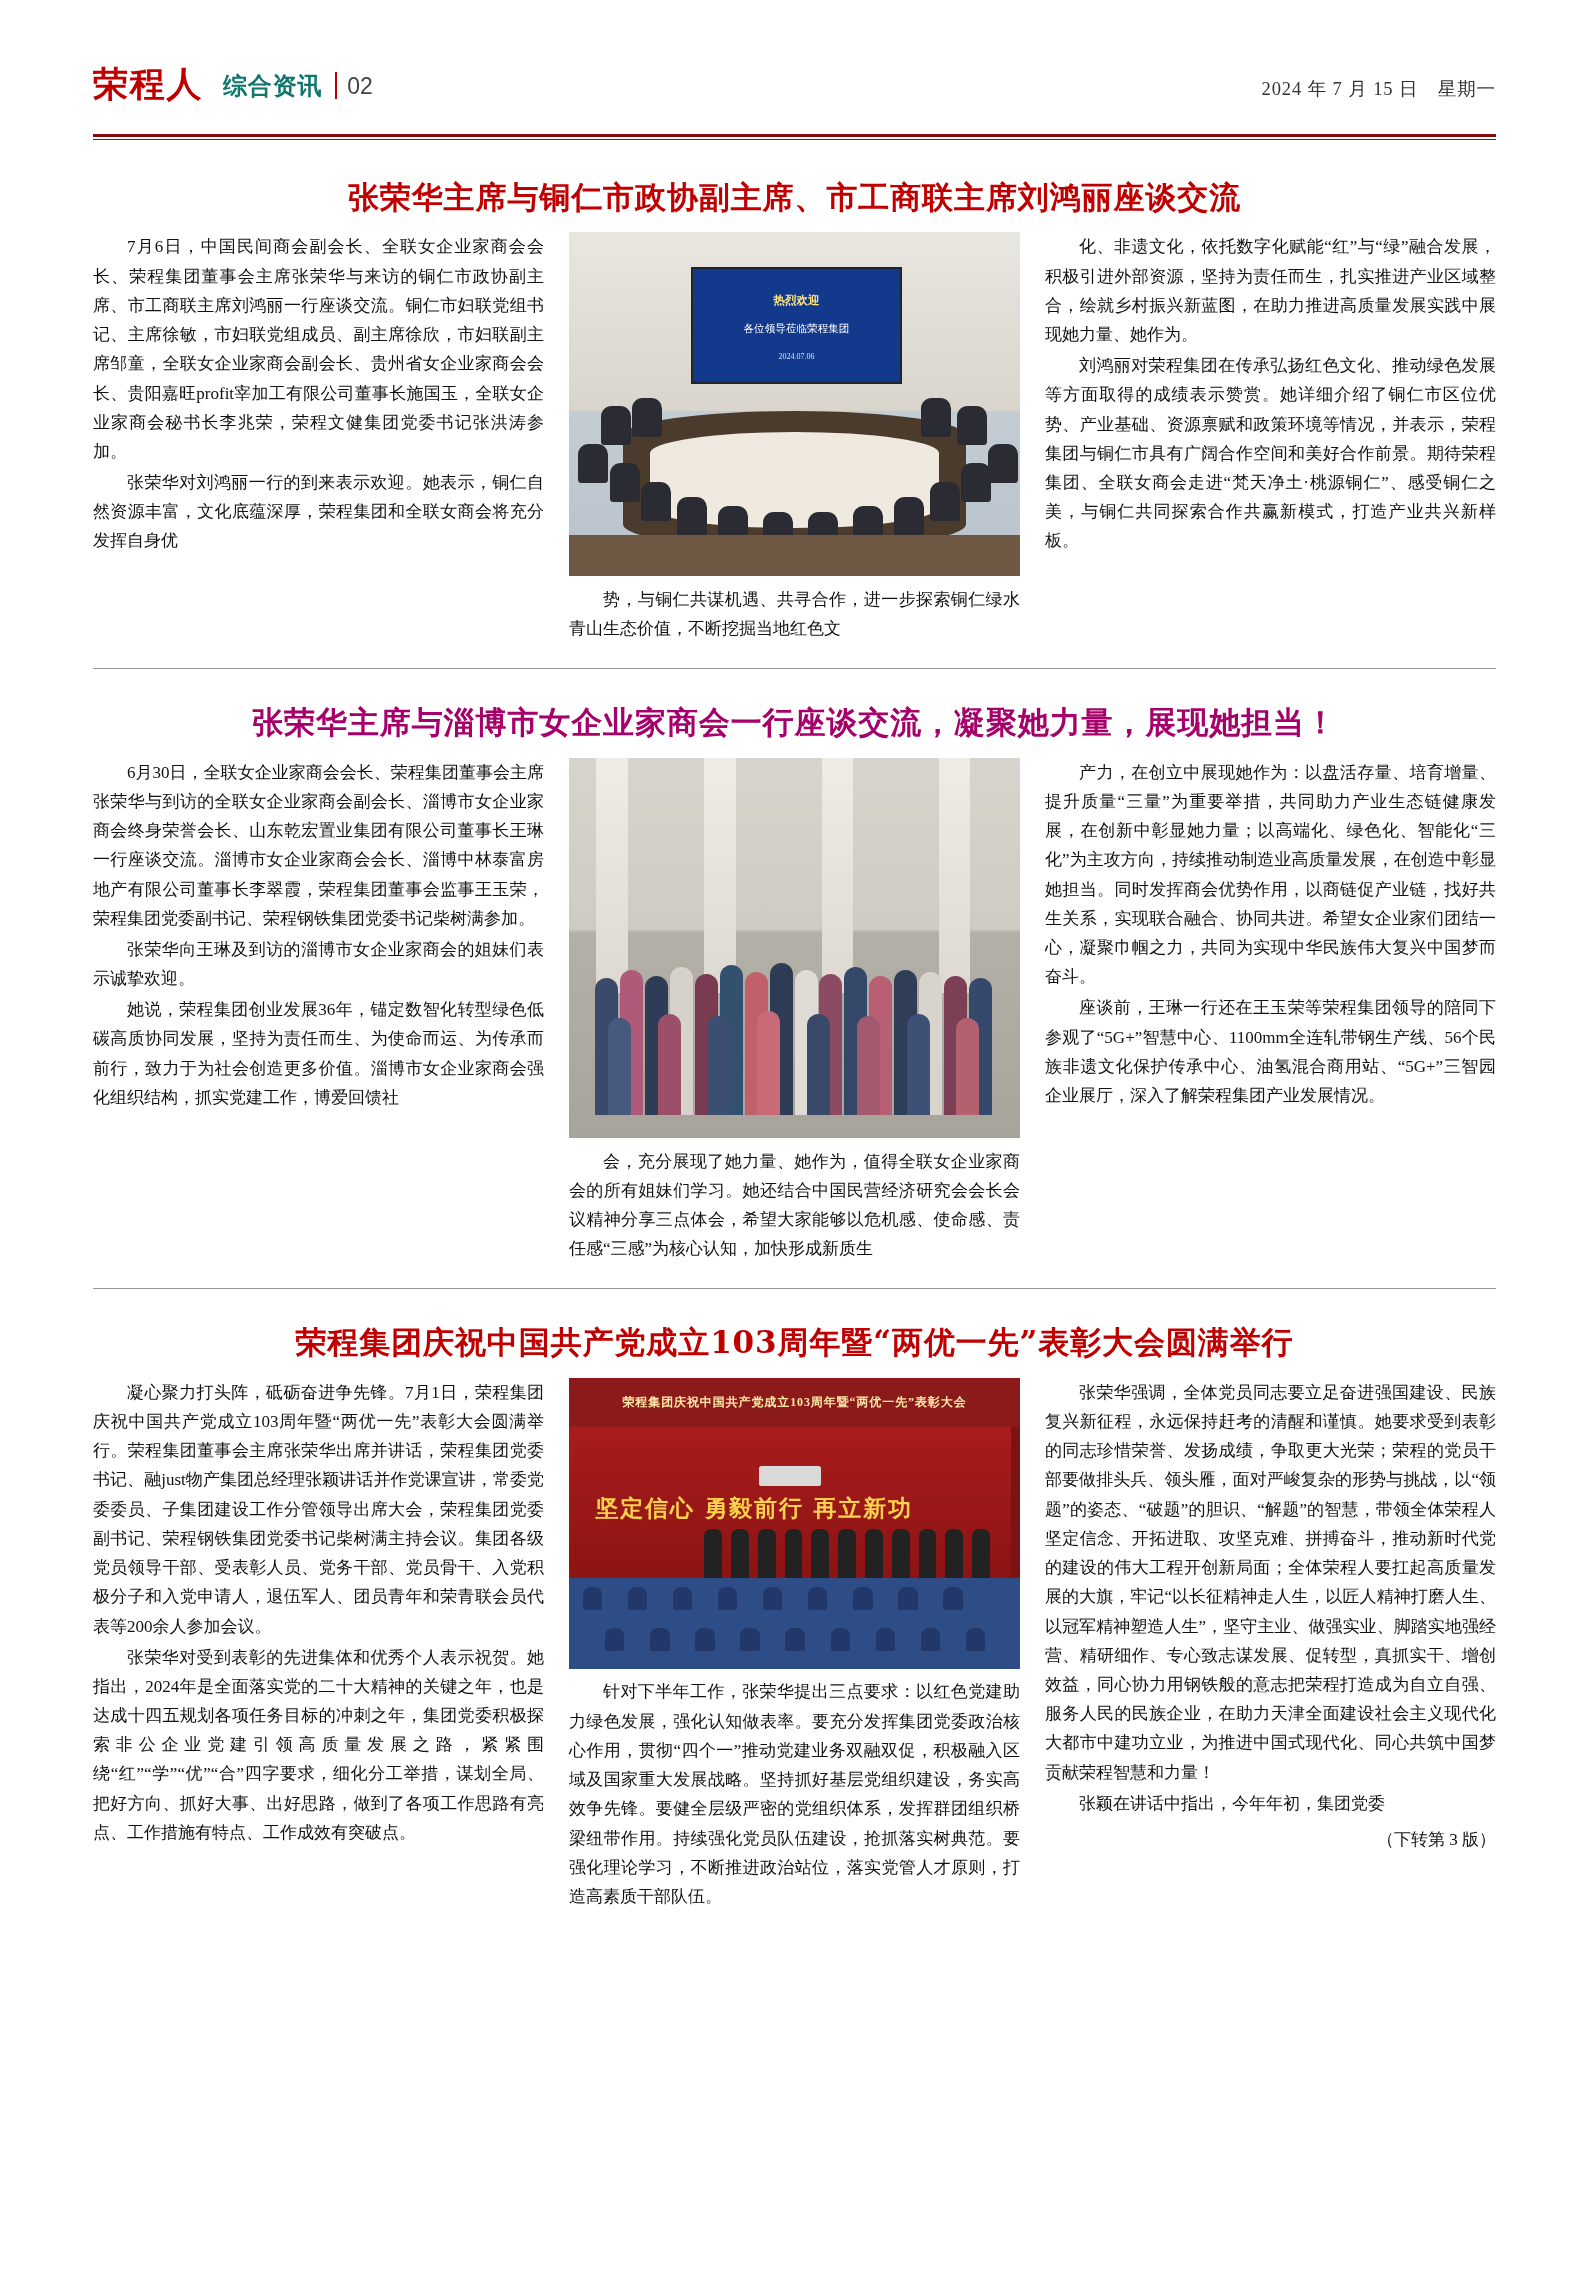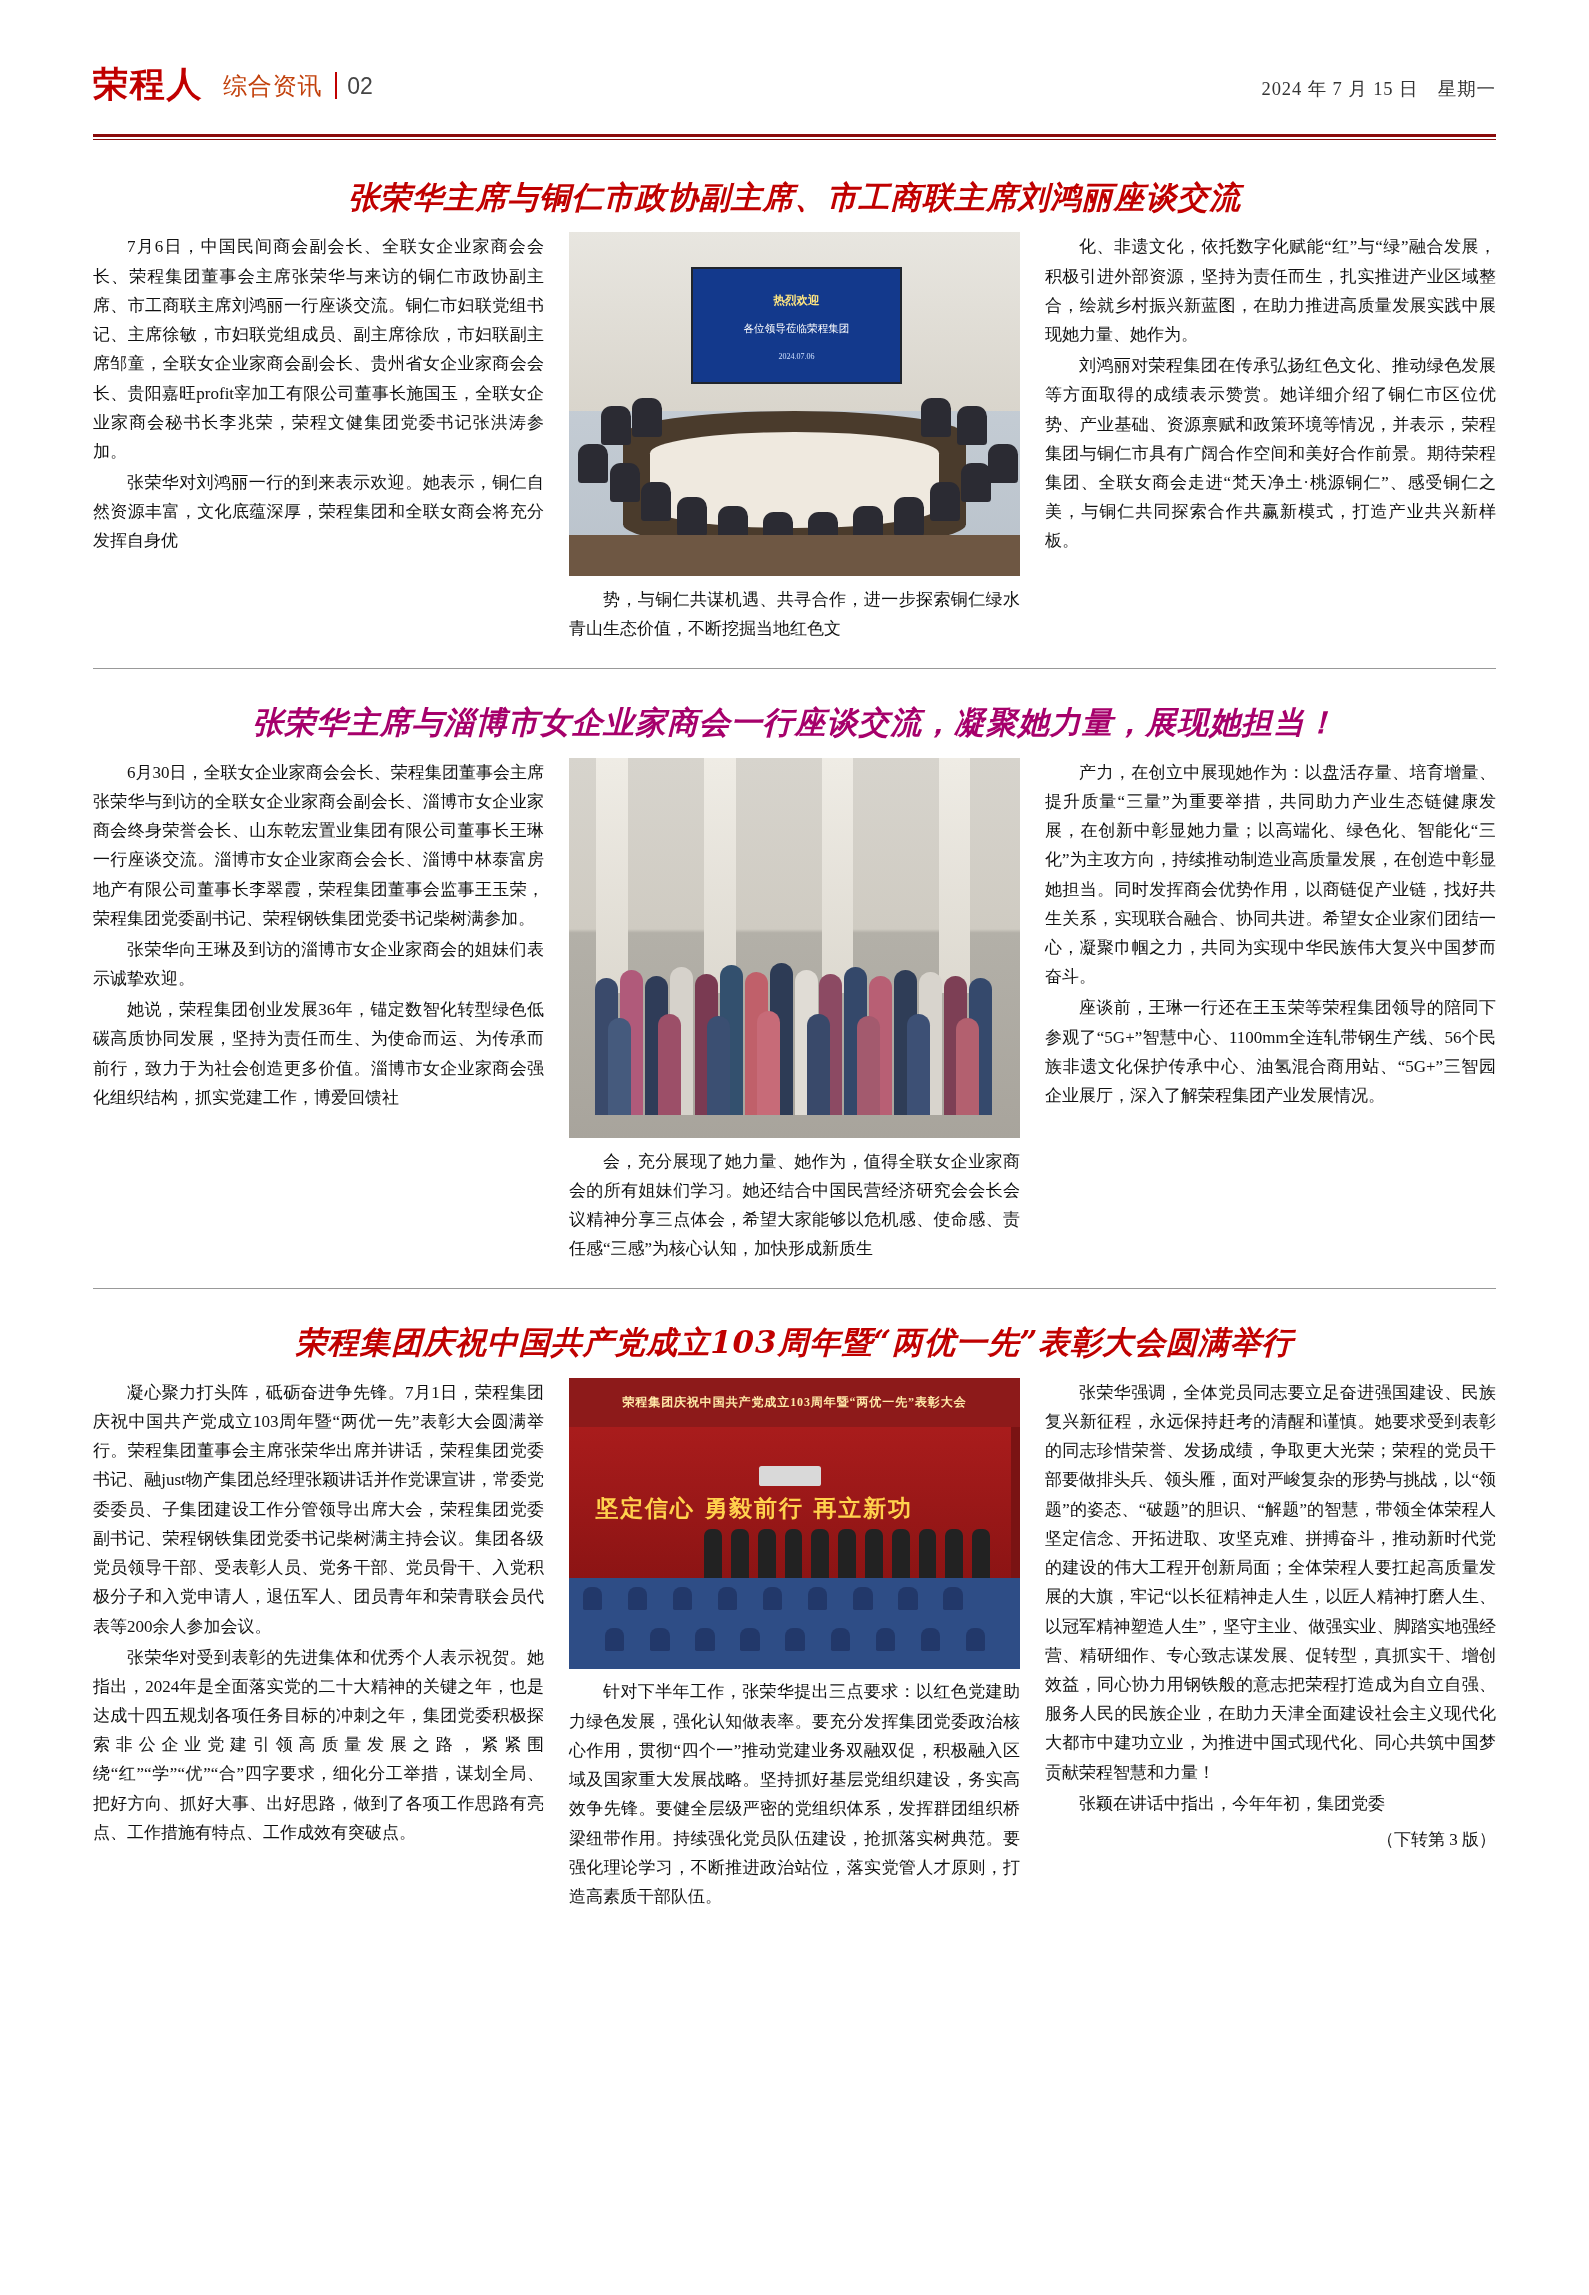--- a/index.html
+++ b/index.html
@@ -36,22 +36,22 @@
     font-family: "DejaVu Serif", serif;
     font-size: 35px;
     font-weight: bold;
     color: #c00000;
     letter-spacing: 1.8px;
     line-height: 1;
     padding-right: 16px;
   }
   .mast-section {
     font-size: 24px;
-    font-weight: normal;
-    color: #c2410c;
+    font-weight: bold;
+    color: #0f766e;
     letter-spacing: 0.9px;
     padding: 0 12.4px 0 3.5px;
     position: relative;
     top: 2.6px;
   }
   .mast-divider {
     width: 1.8px;
     height: 26.5px;
     background: #c00000;
     margin: 0 10.6px 0 0;
@@ -101,21 +101,20 @@
     height: 0;
   }
   .headline {
     text-align: center;
     font-weight: bold;
     color: #c00000;
     letter-spacing: 0.9px;
     line-height: 1.25;
     margin: 10.6px 0 16px 0;
     font-family: "DejaVu Serif", serif;
-    font-style: italic;
   }
   .h1 { font-size: 31px; }
   .h2 { font-size: 31px; color: #a6006b; }
   .h3 { font-size: 31px; color: #c00000; }
 
   .cols {
     display: flex;
     gap: 25px;
     font-size: 17px;
     line-height: 1.72;

